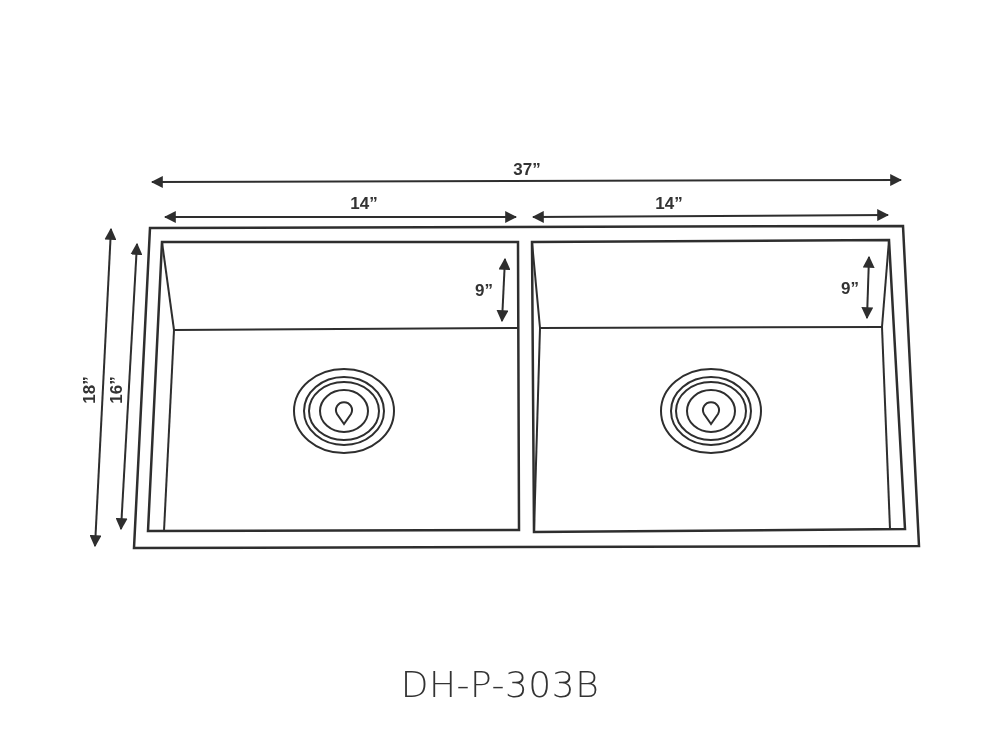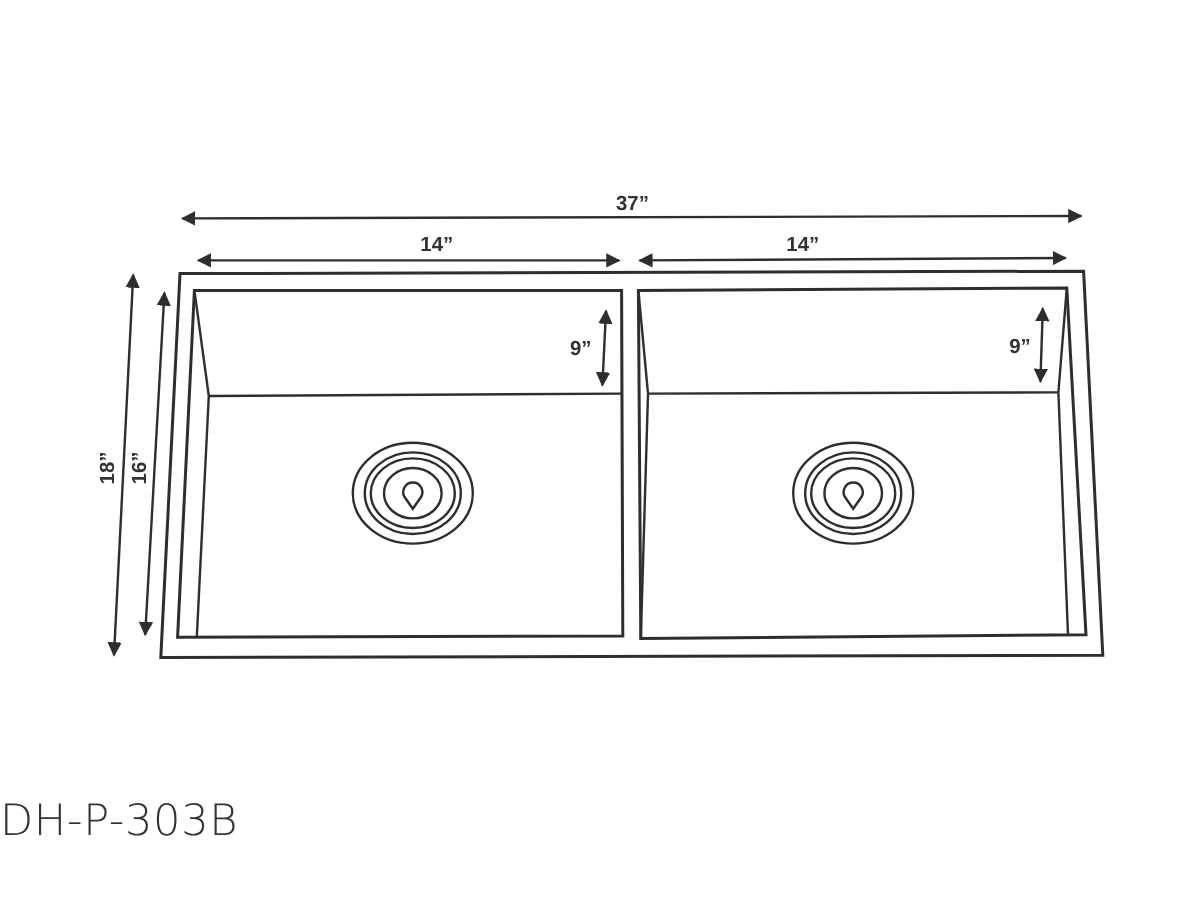--- a/index.html
+++ b/index.html
@@ -1,19 +1,19 @@
 <!DOCTYPE html>
 <html><head>
   <meta charset="utf-8">
   <style>
     html, body { margin: 0; padding: 0; background: #ffffff; }
     body { width: 1000px; height: 750px; position: relative; overflow: hidden; font-family: "Liberation Sans", sans-serif; }
     #diagram { position: absolute; left: 0; top: 0; }
     .dim-label { font-family: "Liberation Sans", sans-serif; font-weight: bold; font-size: 17px; fill: #333333; }
-    .model-label { position: absolute; left: 0; width: 1000px; top: 664px; text-align: left;
+    .model-label { position: absolute; left: 0; width: 1000px; top: 664px; text-align: center;
       font-family: "DejaVu Sans", sans-serif; font-size: 36px; color: #333333; letter-spacing: 0.5px; font-weight: 300; }
   </style>
 </head>
 <body>
 
 <svg id="diagram" width="1000" height="750" viewBox="0 0 1000 750" xmlns="http://www.w3.org/2000/svg">
   <defs>
     <marker id="ah" viewBox="0 0 10 10" refX="9" refY="5" markerWidth="6" markerHeight="6" orient="auto-start-reverse">
       <path d="M0,0 L10,5 L0,10 z" fill="#2e2e2e"></path>
     </marker>

